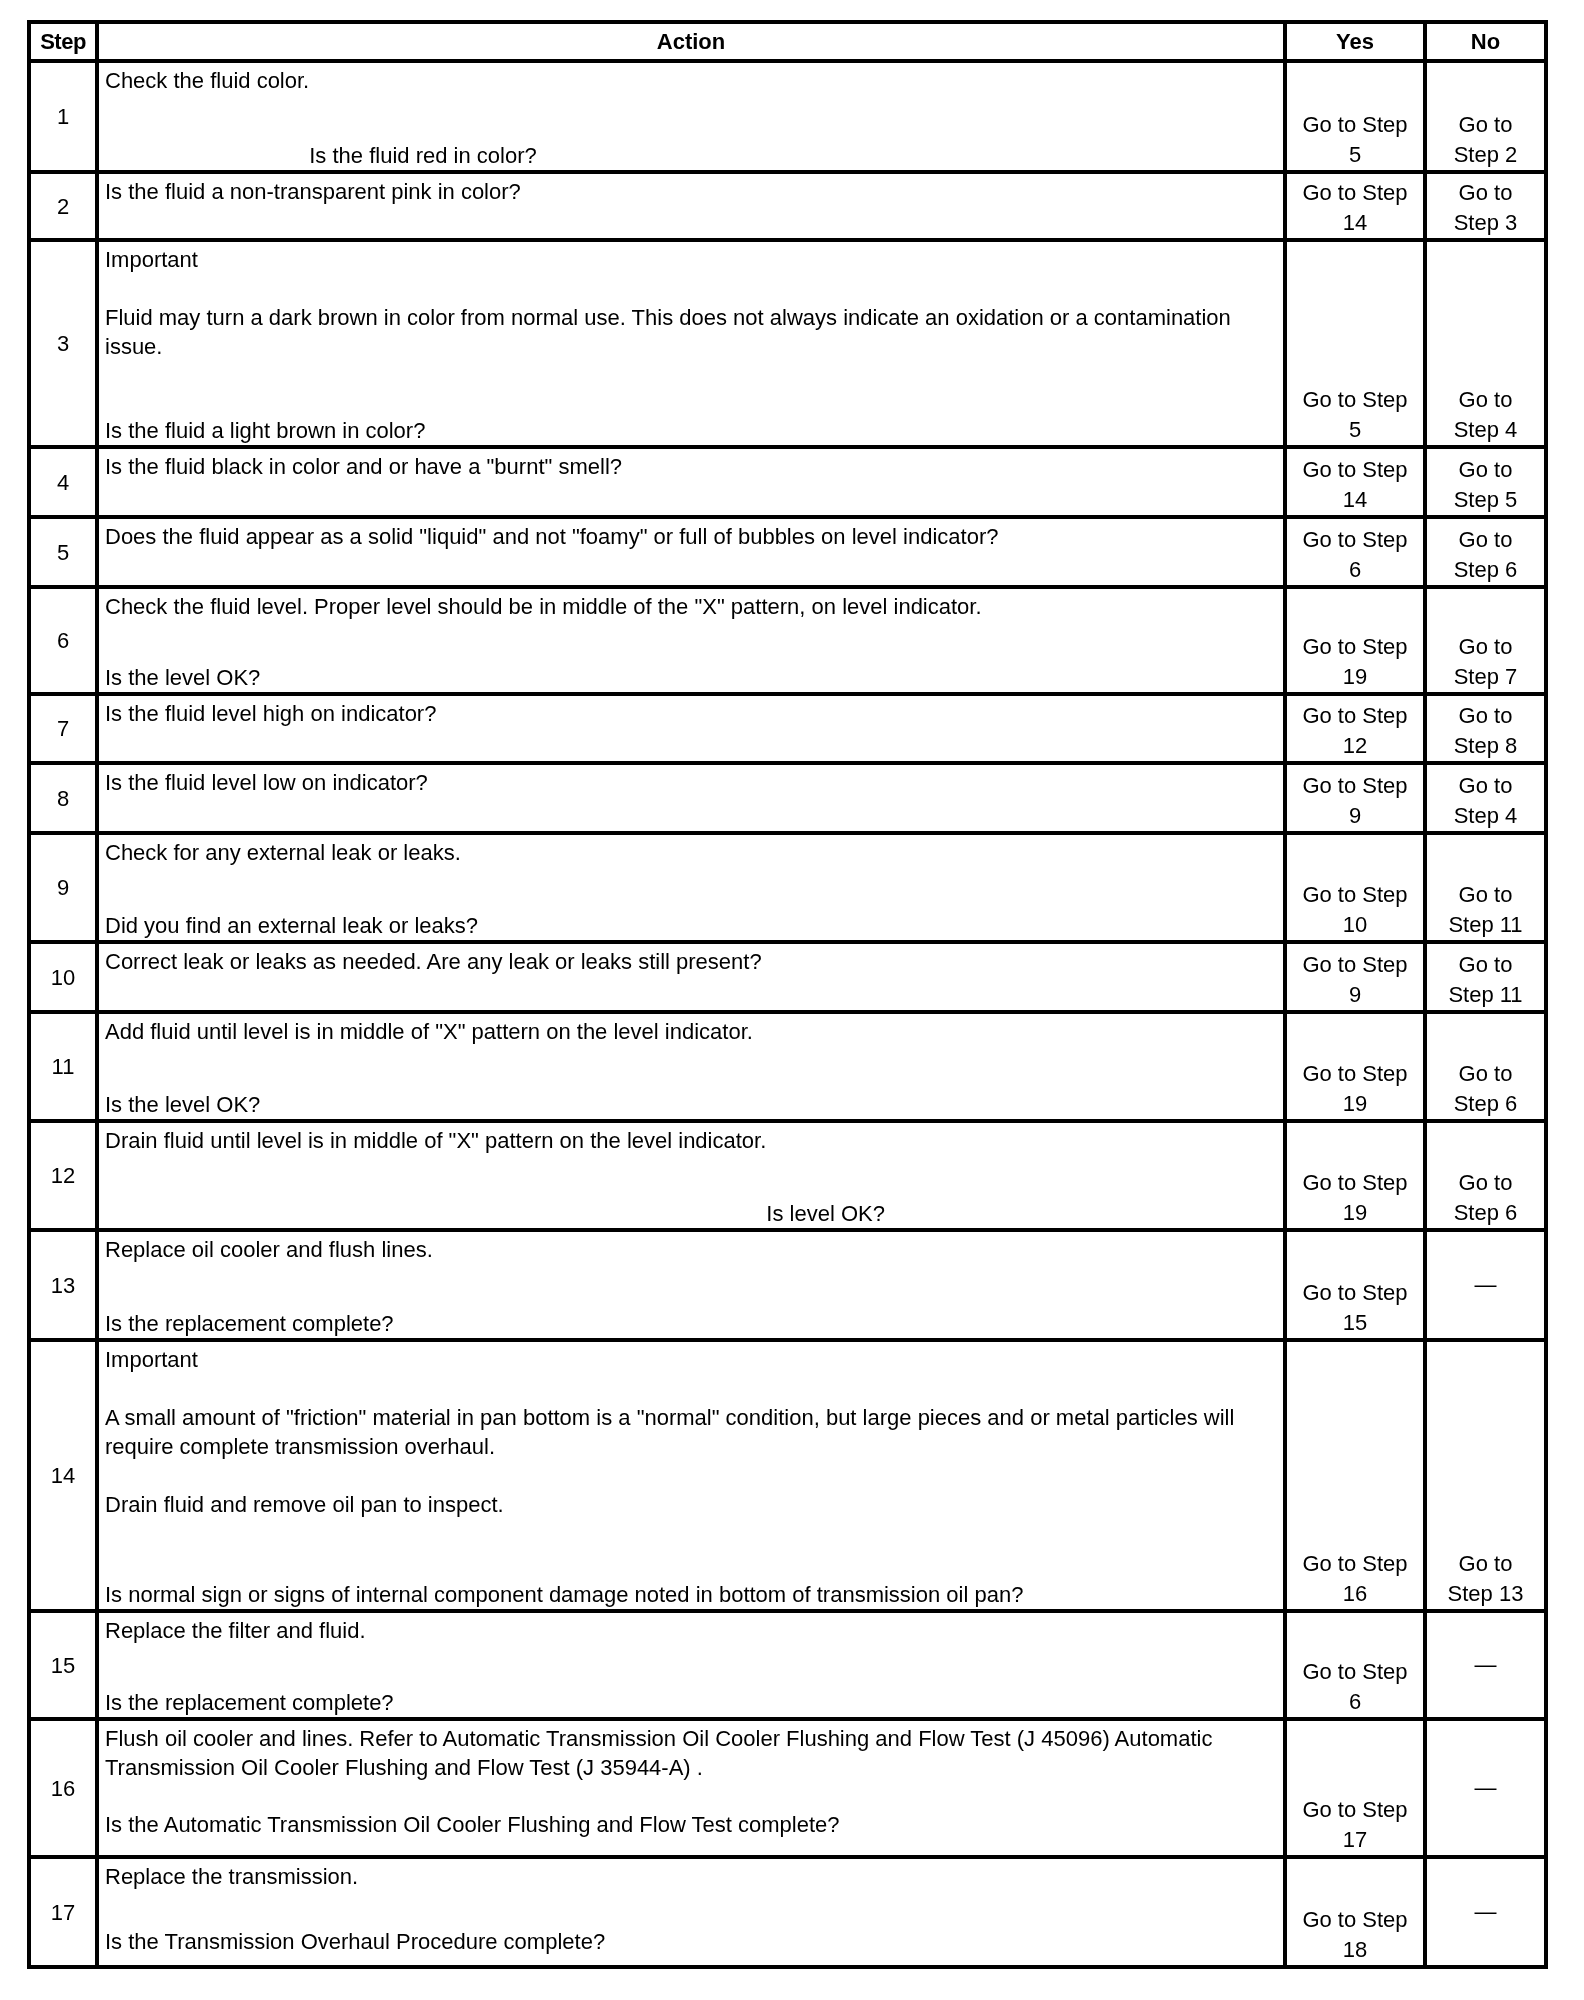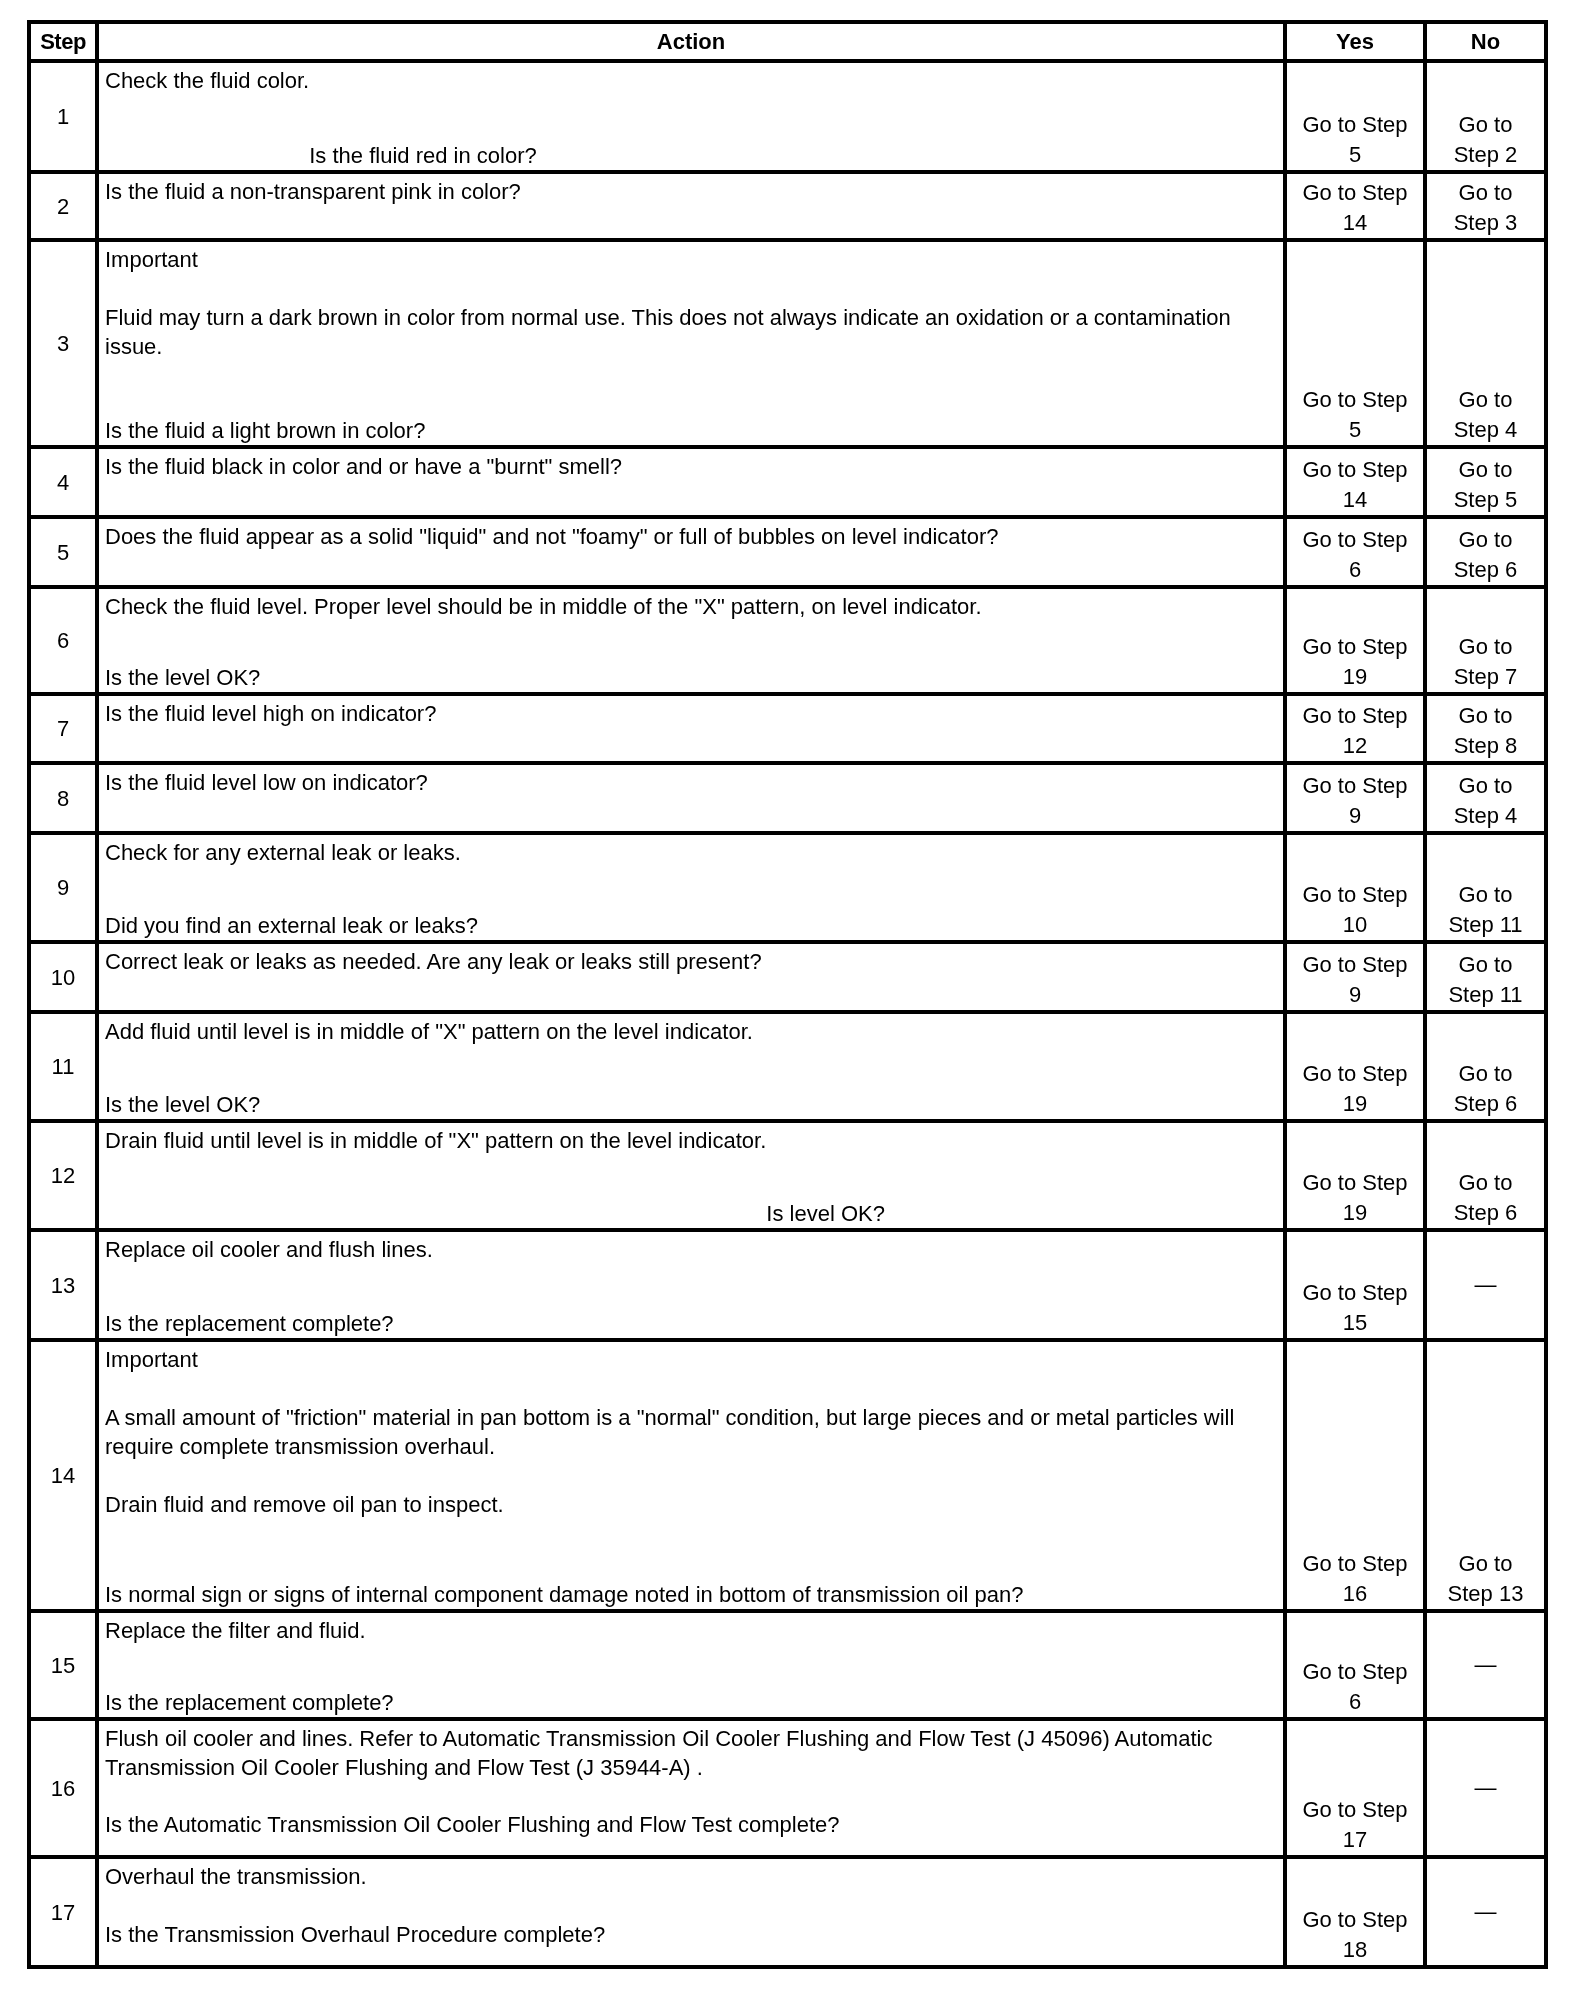--- a/index.html
+++ b/index.html
@@ -323,23 +323,23 @@
           <span class="t">17</span>
         </td>
         <td class="no dash">
           <span class="t">—</span>
         </td>
       </tr>
       <tr style="height: 106px;">
         <td class="step">17</td>
         <td class="action">
           <div style="height: 103px; display: flex; flex-direction: column;">
-            <div class="para">Overhaul the transmission.</div>
-            <div class="gap"></div>
-            <div class="para" style="margin-top: auto; padding-bottom: 16px;">Is the Transmission Overhaul Procedure complete?</div>
+            <div class="para">Replace the transmission.</div>
+            <div class="gap"></div>
+            <div class="para" style="margin-top: auto; padding-bottom: 9px;">Is the Transmission Overhaul Procedure complete?</div>
           </div>
         </td>
         <td class="yes">
           <span class="t">Go to Step</span>
           <span class="t">18</span>
         </td>
         <td class="no dash">
           <span class="t">—</span>
         </td>
       </tr>

